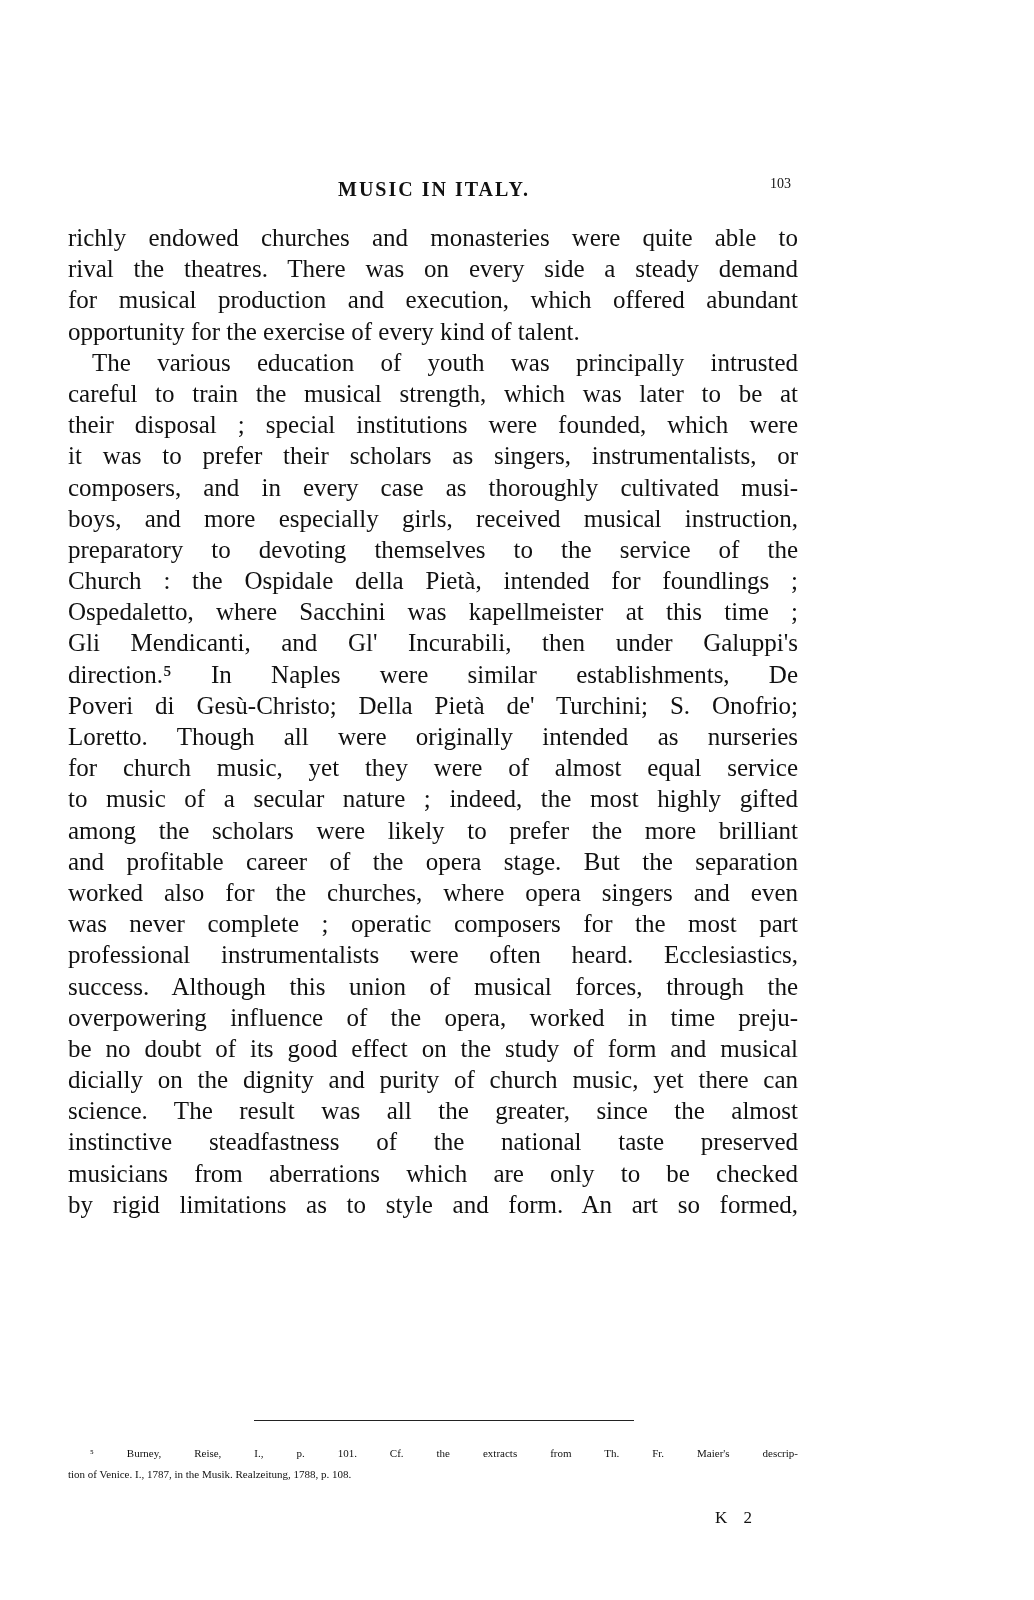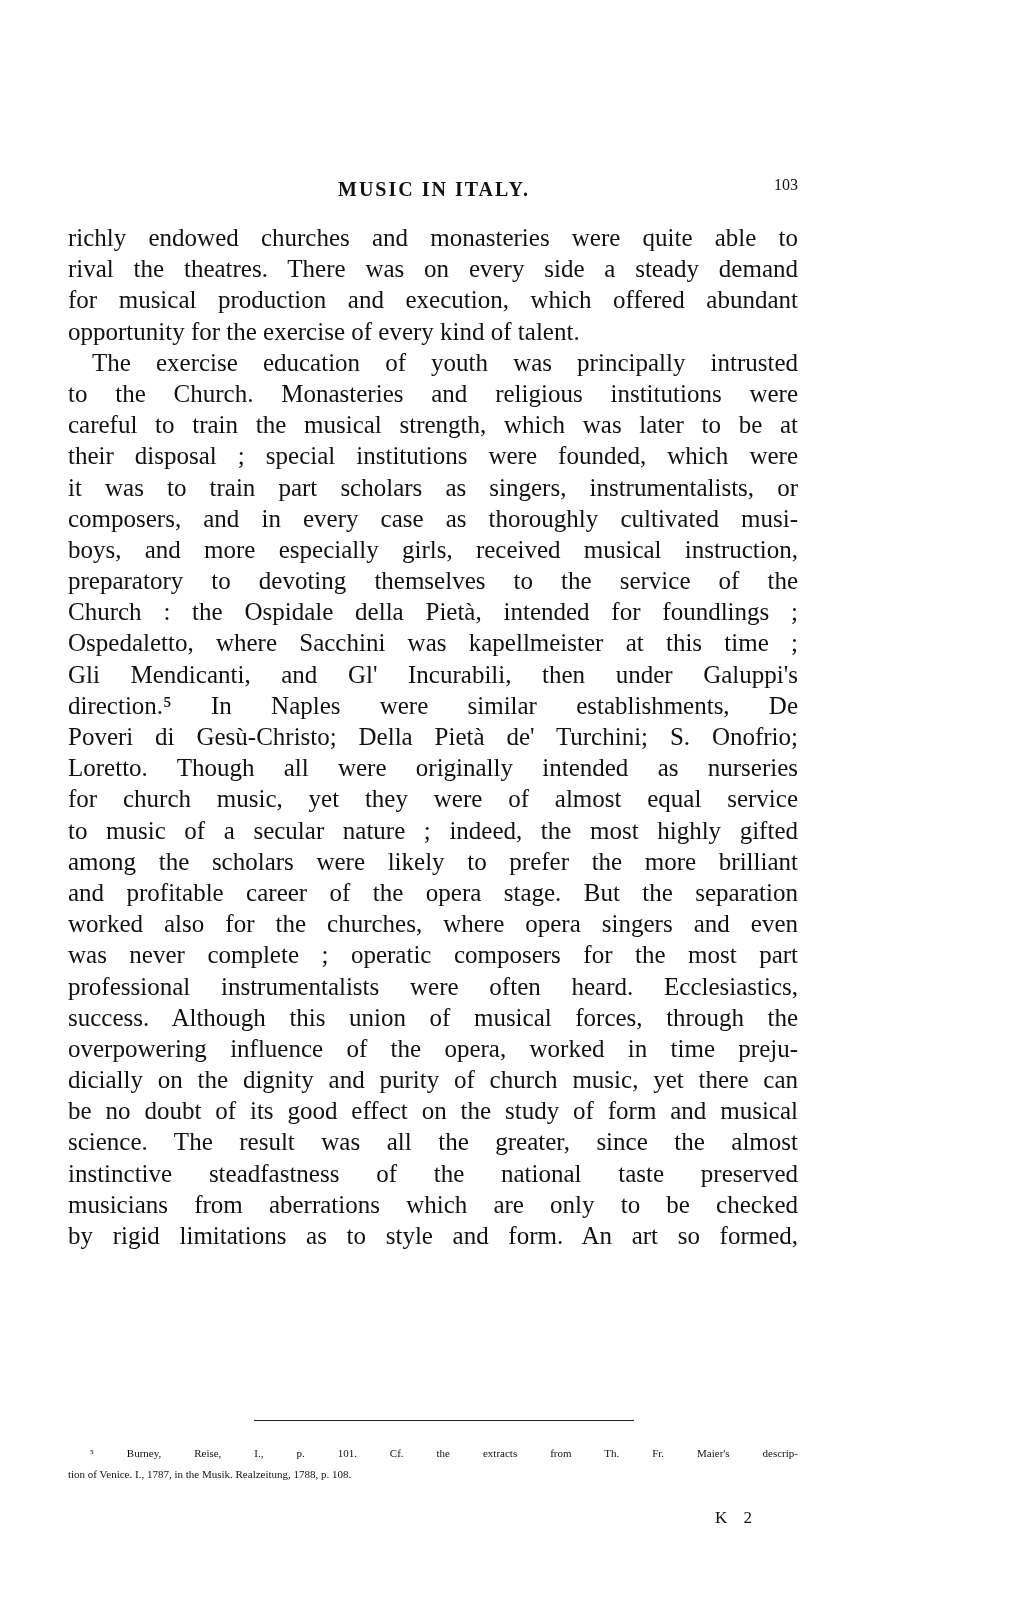--- a/index.html
+++ b/index.html
@@ -1,20 +1,20 @@
 <!DOCTYPE html>
 <html><head>
   <meta charset="utf-8">
   <style>
     html, body { margin: 0; padding: 0; background: #ffffff; }
     body { width: 1034px; height: 1600px; position: relative; overflow: hidden;
       font-family: "Liberation Serif", "DejaVu Serif", serif; color: #111; }
     .header { position: absolute; top: 178px; left: 68px; width: 730px; height: 30px; }
     .running-title { position: absolute; left: 270px; top: 0; font-size: 20px; letter-spacing: 2px; font-weight: bold; }
-    .page-number { position: absolute; right: 0; top: -2px; font-size: 16px; text-align: right; }
+    .page-number { position: absolute; right: 7px; top: -2px; font-size: 14px; text-align: right; }
     .body-text { position: absolute; top: 222px; left: 68px; width: 730px; }
     .line { font-size: 25px; line-height: 31.2px; height: 31.2px; white-space: nowrap; text-align: justify; text-align-last: justify; }
     .line.last { text-align-last: left; }
     .line.indent { padding-left: 24px; }
     .rule { position: absolute; top: 1420px; left: 254px; width: 380px; height: 0; border-top: 1.5px solid #222; }
     .footnotes { position: absolute; top: 1443px; left: 68px; width: 730px; font-size: 11px; line-height: 21px; }
     .fn-line { white-space: nowrap; text-align: justify; text-align-last: justify; }
     .fn-line.indent { padding-left: 22px; }
     .fn-line.last { text-align-last: left; }
     .signature { position: absolute; top: 1508px; left: 715px; font-size: 17px; letter-spacing: 6px; }
@@ -25,45 +25,44 @@
 <div class="header">
   <span class="running-title">MUSIC IN ITALY.</span>
   <span class="page-number">103</span>
 </div>
 
 <div class="body-text" id="body-text">
     <div class="line">richly endowed churches and monasteries were quite able to</div>
     <div class="line">rival the theatres.  There was on every side a steady demand</div>
     <div class="line">for musical production and execution, which offered abundant</div>
     <div class="line last">opportunity for the exercise of every kind of talent.</div>
-    <div class="line indent">The exercise education of youth was principally intrusted</div>
-    <div class="line">to the Church.  Monasteries and religious institutions were</div>
+    <div class="line indent">The various education of youth was principally intrusted</div>
     <div class="line">careful to train the musical strength, which was later to be at</div>
     <div class="line">their disposal ; special institutions were founded, which were</div>
-    <div class="line">it was to train part scholars as singers, instrumentalists, or</div>
+    <div class="line">it was to prefer their scholars as singers, instrumentalists, or</div>
     <div class="line">composers, and in every case as thoroughly cultivated musi-</div>
     <div class="line">boys, and more especially girls, received musical instruction,</div>
     <div class="line">preparatory to devoting themselves to the service of the</div>
     <div class="line">Church : the Ospidale della Pietà, intended for foundlings ;</div>
     <div class="line">Ospedaletto, where Sacchini was kapellmeister at this time ;</div>
     <div class="line">Gli Mendicanti, and Gl' Incurabili, then under Galuppi's</div>
     <div class="line">direction.⁵  In Naples were similar establishments, De</div>
     <div class="line">Poveri di Gesù-Christo; Della Pietà de' Turchini; S. Onofrio;</div>
     <div class="line">Loretto.  Though all were originally intended as nurseries</div>
     <div class="line">for church music, yet they were of almost equal service</div>
     <div class="line">to music of a secular nature ; indeed, the most highly gifted</div>
     <div class="line">among the scholars were likely to prefer the more brilliant</div>
     <div class="line">and profitable career of the opera stage.  But the separation</div>
     <div class="line">worked also for the churches, where opera singers and even</div>
     <div class="line">was never complete ; operatic composers for the most part</div>
     <div class="line">professional instrumentalists were often heard.  Ecclesiastics,</div>
     <div class="line">success.  Although this union of musical forces, through the</div>
     <div class="line">overpowering influence of the opera, worked in time preju-</div>
+    <div class="line">be no doubt of its good effect on the study of form and musical</div>
     <div class="line">dicially on the dignity and purity of church music, yet there can</div>
-    <div class="line">be no doubt of its good effect on the study of form and musical</div>
     <div class="line">science.  The result was all the greater, since the almost</div>
     <div class="line">instinctive steadfastness of the national taste preserved</div>
     <div class="line">musicians from aberrations which are only to be checked</div>
     <div class="line">by rigid limitations as to style and form.  An art so formed,</div>
   </div>
 
 <div class="rule"></div>
 
 <div class="footnotes" id="footnotes">
     <div class="fn-line indent">⁵ Burney, Reise, I., p. 101.  Cf. the extracts from Th. Fr. Maier's descrip-</div>

